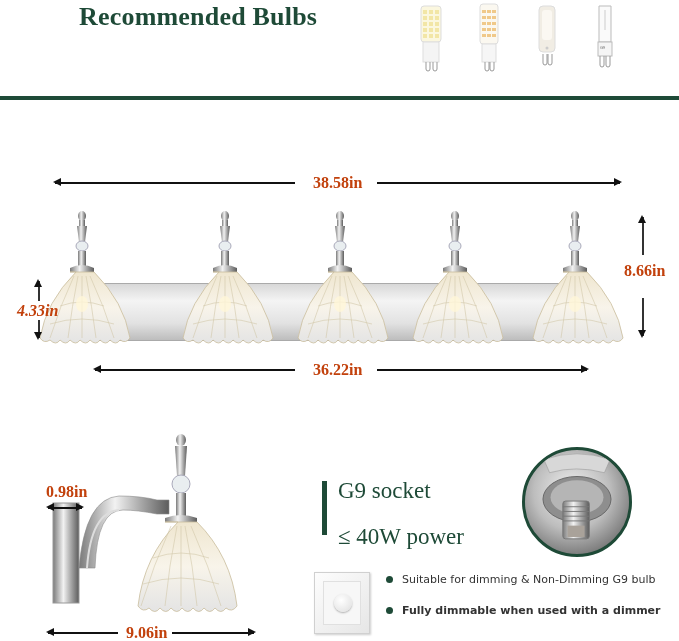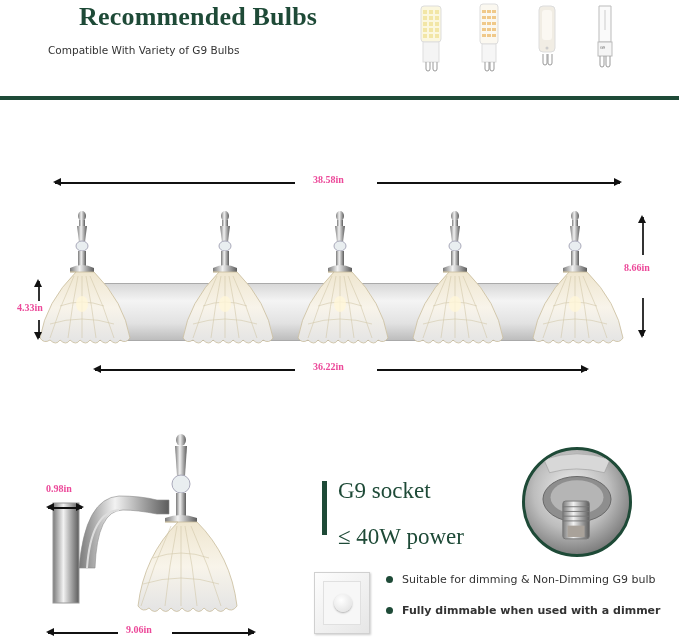--- a/index.html
+++ b/index.html
@@ -25,21 +25,21 @@
   .bulb svg { width: 100%; height: 100%; }
 
   
   .hline { height: 1.5px; background: #111; }
   .arrow-l::before, .arrow-r::after {
     content: ""; position: absolute; top: -4px; border-top: 4.5px solid transparent; border-bottom: 4.5px solid transparent;
   }
   .arrow-l::before { left: -2px; border-right: 8px solid #111; }
   .arrow-r::after { right: -2px; border-left: 8px solid #111; }
   .dim-label {
-    font-family: "Liberation Serif", serif; font-weight: bold; font-size: 10px; color: #ec4899;
+    font-family: "Liberation Serif", serif; font-weight: bold; font-size: 16px; color: #c2410c;
   }
   .vline { width: 1.5px; background: #333; }
   .arrow-u::before, .arrow-d::after {
     content: ""; position: absolute; left: -4px; border-left: 4.5px solid transparent; border-right: 4.5px solid transparent;
   }
   .arrow-u::before { top: -2px; border-bottom: 8px solid #111; }
   .arrow-d::after { bottom: -2px; border-top: 8px solid #111; }
 
   
   .backplate {
@@ -71,21 +71,20 @@
   .feature .dot { width: 7px; height: 7px; border-radius: 50%; background: #1e4a37; margin-top: 3px; margin-right: 9px; flex: none; }
 
   .side-fixture { left: 45px; top: 428px; width: 210px; height: 195px; }
   .side-fixture svg { width: 100%; height: 100%; }
 </style>
 </head>
 <body>
 
 <div class="abs title">Recommended Bulbs</div>
 <div class="abs subtitle">
-  <div>Compatible With Variety of G9 Bulbs</div>
 </div>
 
 <div class="abs bulb" style="left:418px;">
   <svg viewBox="0 0 26 70">
     <rect x="3" y="4" width="20" height="36" rx="3" fill="#fbf7df" stroke="#ddd"></rect>
     <g fill="#f2e6a6">
       <rect x="5" y="8" width="4" height="4"></rect>
         <rect x="11" y="8" width="4" height="4"></rect>
         <rect x="17" y="8" width="4" height="4"></rect>
       <rect x="5" y="14" width="4" height="4"></rect>
@@ -200,21 +199,21 @@
       <use href="#lamp-shape"></use>
     </svg></div>
 <div class="abs lamp" style="left:403px;"><svg viewBox="0 0 104 140">
       <use href="#lamp-shape"></use>
     </svg></div>
 <div class="abs lamp" style="left:523px;"><svg viewBox="0 0 104 140">
       <use href="#lamp-shape"></use>
     </svg></div>
 
 <div class="abs vline arrow-u" style="left:38px; top:281px; height:20px;"></div>
-<div class="abs dim-label" style="left:17px; top:302px;">4.33in</div>
+<div class="abs dim-label" style="left:17px; top:302px;font-style:italic;">4.33in</div>
 <div class="abs vline arrow-d" style="left:38px; top:320px; height:18px;"></div>
 
 <div class="abs vline arrow-u" style="left:642px; top:217px; height:38px;"></div>
 <div class="abs dim-label" style="left:624px; top:262px;">8.66in</div>
 <div class="abs vline arrow-d" style="left:642px; top:298px; height:38px;"></div>
 
 <div class="abs hline arrow-l" style="left:95px; top:369px; width:200px;"></div>
 <div class="abs dim-label" style="left:313px; top:361px;">36.22in</div>
 <div class="abs hline arrow-r" style="left:377px; top:369px; width:210px;"></div>
 

